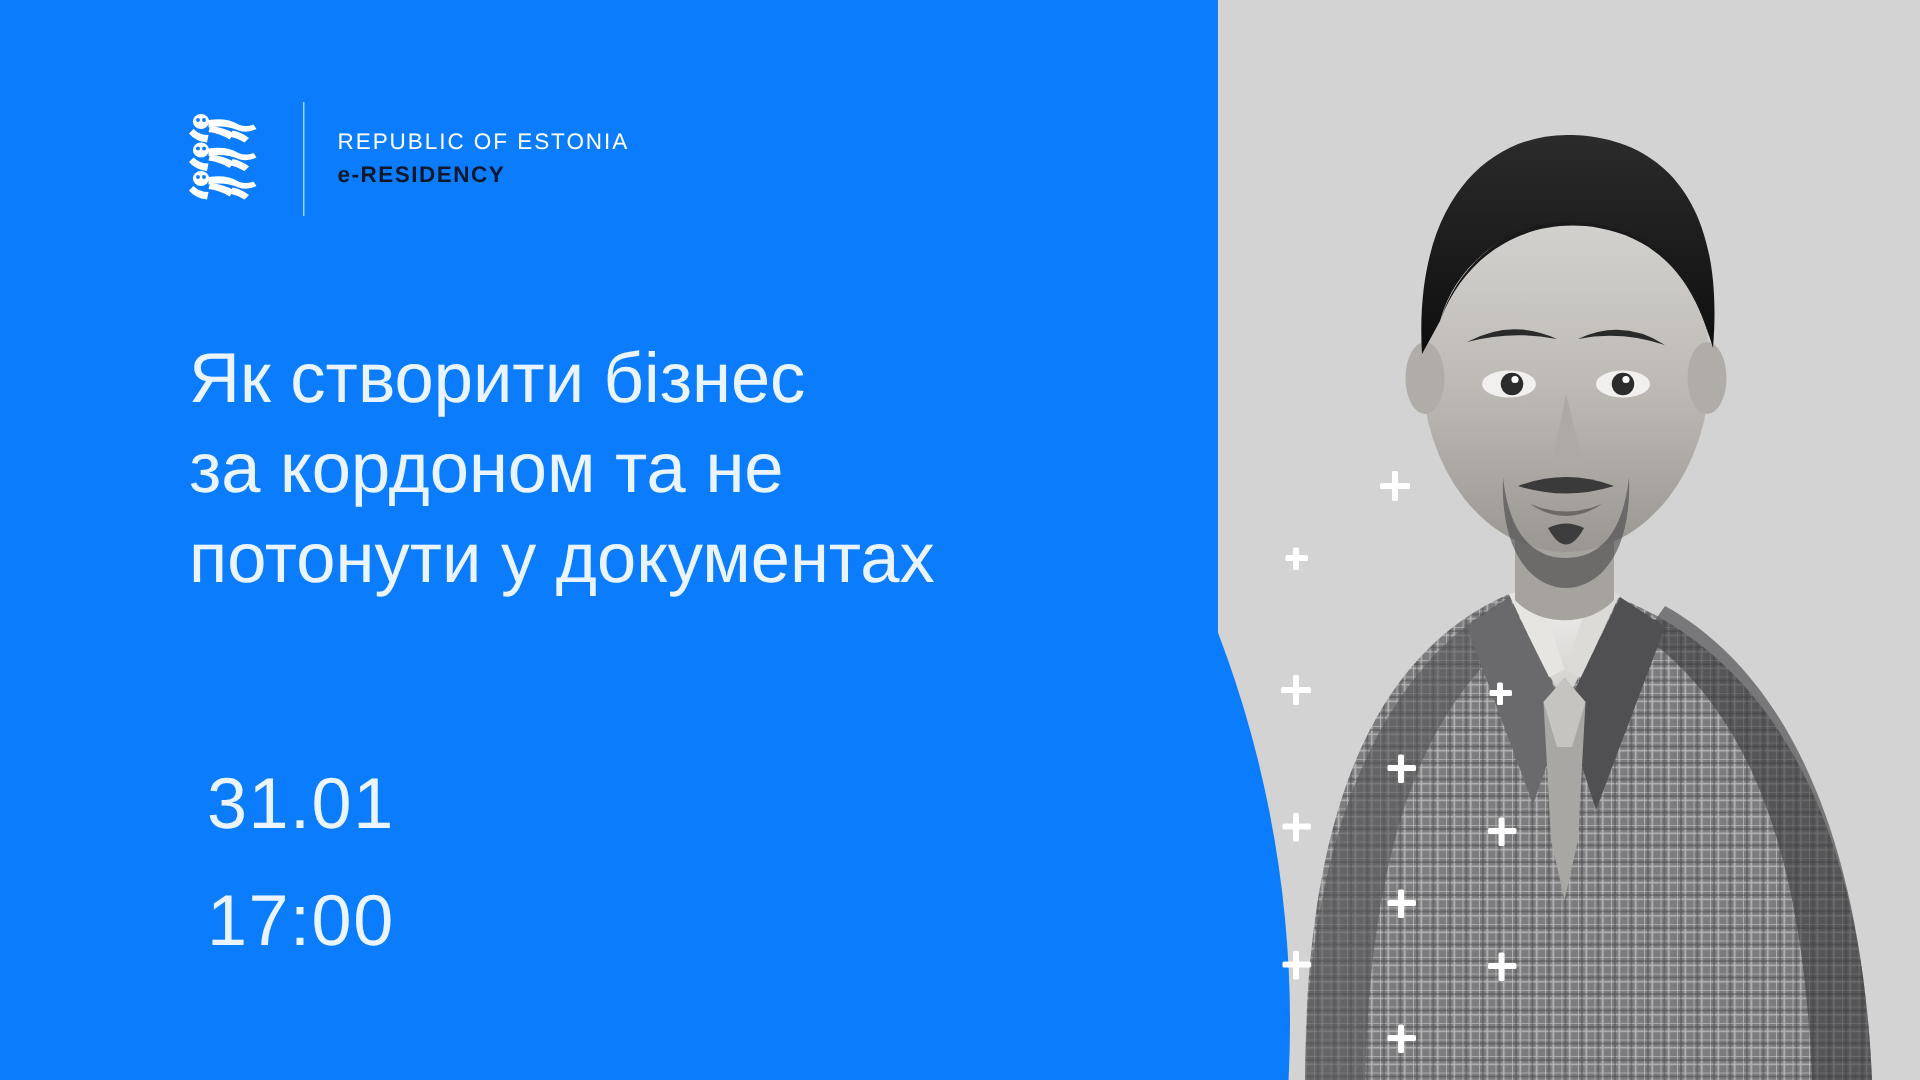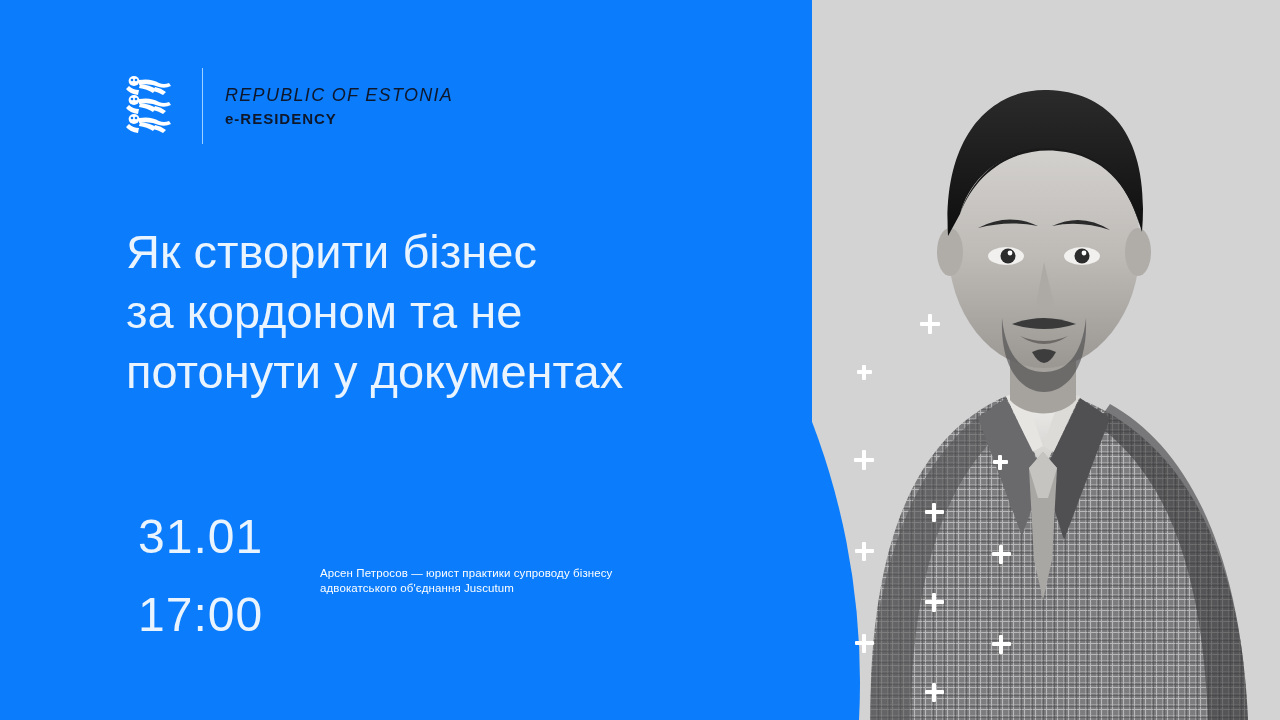--- a/index.html
+++ b/index.html
@@ -104,25 +104,24 @@
     width: 1px;
     height: 76px;
     background: #9fd0ff;
     margin: 0 22px 0 28px;
   }
   .brand-text {
     color: #ffffff;
     line-height: 1.35;
   }
   .brand-line1 {
-    font-size: 18px;
+    font-size: 15px;
     letter-spacing: 1.3px;
     font-weight: 400;
-    color: #0f172a;
-    font-style: italic;
+    color: #ffffff;
   }
   .brand-line2 {
     font-size: 15px;
     letter-spacing: 1.0px;
     font-weight: 700;
     color: #0f172a;
     margin-top: 2px;
   }
 
   
@@ -355,16 +354,14 @@
   <div class="headline">Як створити бізнес
 за кордоном та не
 потонути у документах</div>
 
   <div class="datetime">
     <div>31.01</div>
     <div>17:00</div>
   </div>
 
 
-  <div class="speaker-bio">Арсен Петросов — юрист практики супроводу бізнесу
-адвокатського об'єднання  Juscutum</div>
 
 </div>
 
 </body></html>

